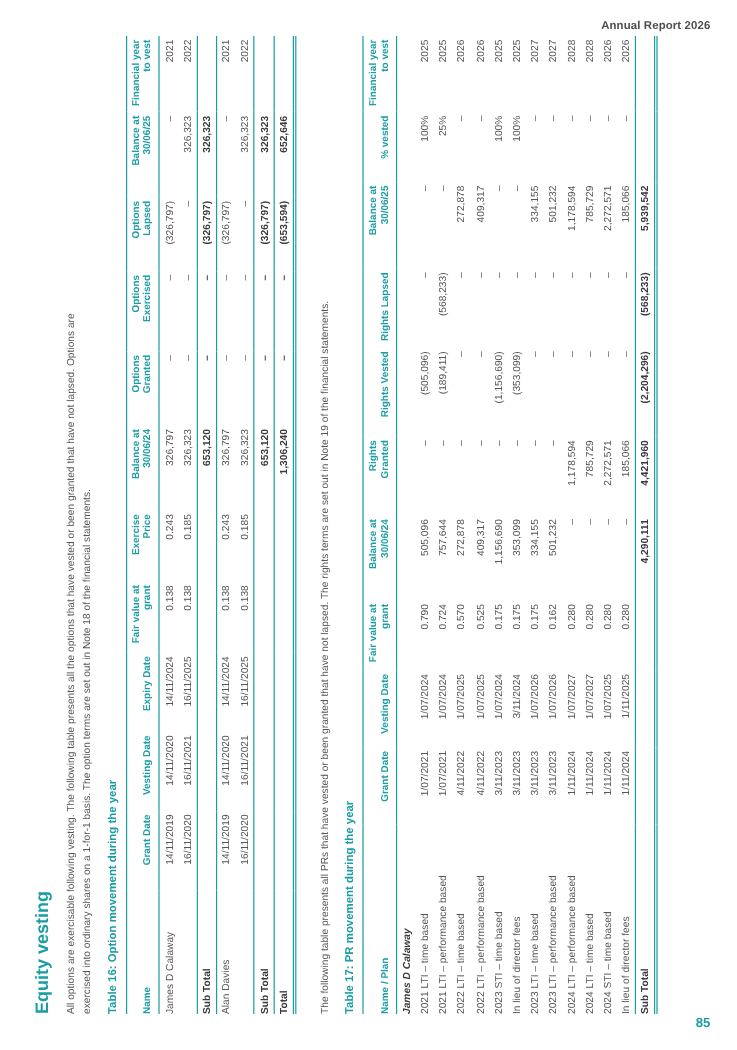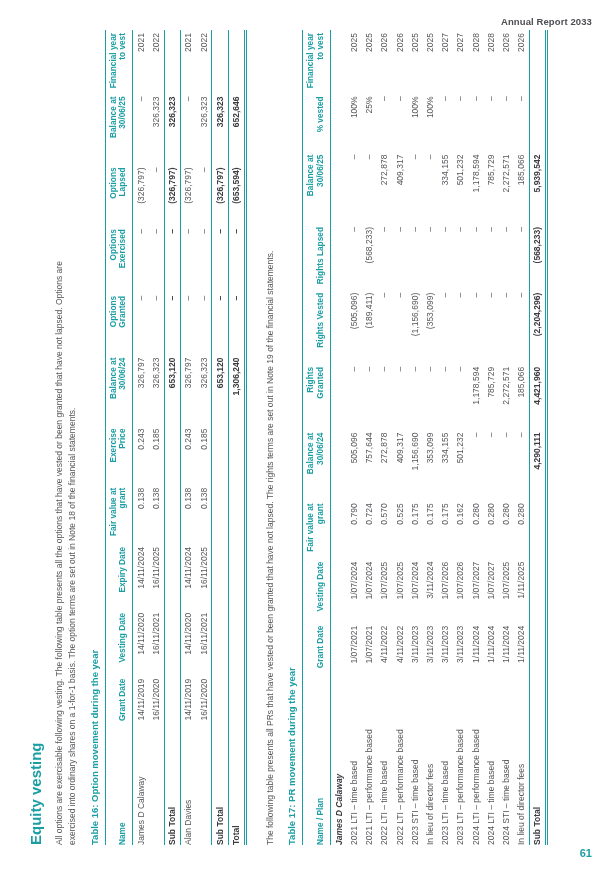--- a/index.html
+++ b/index.html
@@ -57,21 +57,21 @@
   .t17 th:nth-child(5){width:8.5%}.t17 th:nth-child(6){width:7.9%}
   .t17 th:nth-child(7){width:8.9%}.t17 th:nth-child(8){width:7.9%}
   .t17 th:nth-child(9){width:8.7%}.t17 th:nth-child(10){width:7.0%}
   .t17 th:nth-child(11){width:7.6%}
 </style>
 </head>
 <body>
 
 <div class="sheet">
 
-  <div class="report-header">Annual Report 2033</div>
+  <div class="report-header">Annual Report 2026</div>
 
   <div class="rotated">
 
     <div class="title">Equity vesting</div>
 
     <div class="para">
       <div>All options are exercisable following vesting. The following table presents all the options that have vested or been granted that have not lapsed. Options are</div>
       <div>exercised into ordinary shares on a 1-for-1 basis. The option terms are set out in Note 18 of the financial statements.</div>
     </div>
 
@@ -389,14 +389,14 @@
             <td>(568,233)</td>
             <td>5,939,542</td>
             <td></td>
             <td></td>
           </tr>
         </tbody>
     </table>
 
   </div>
 
-  <div class="page-number">61</div>
+  <div class="page-number">85</div>
 </div>
 
 </body></html>

